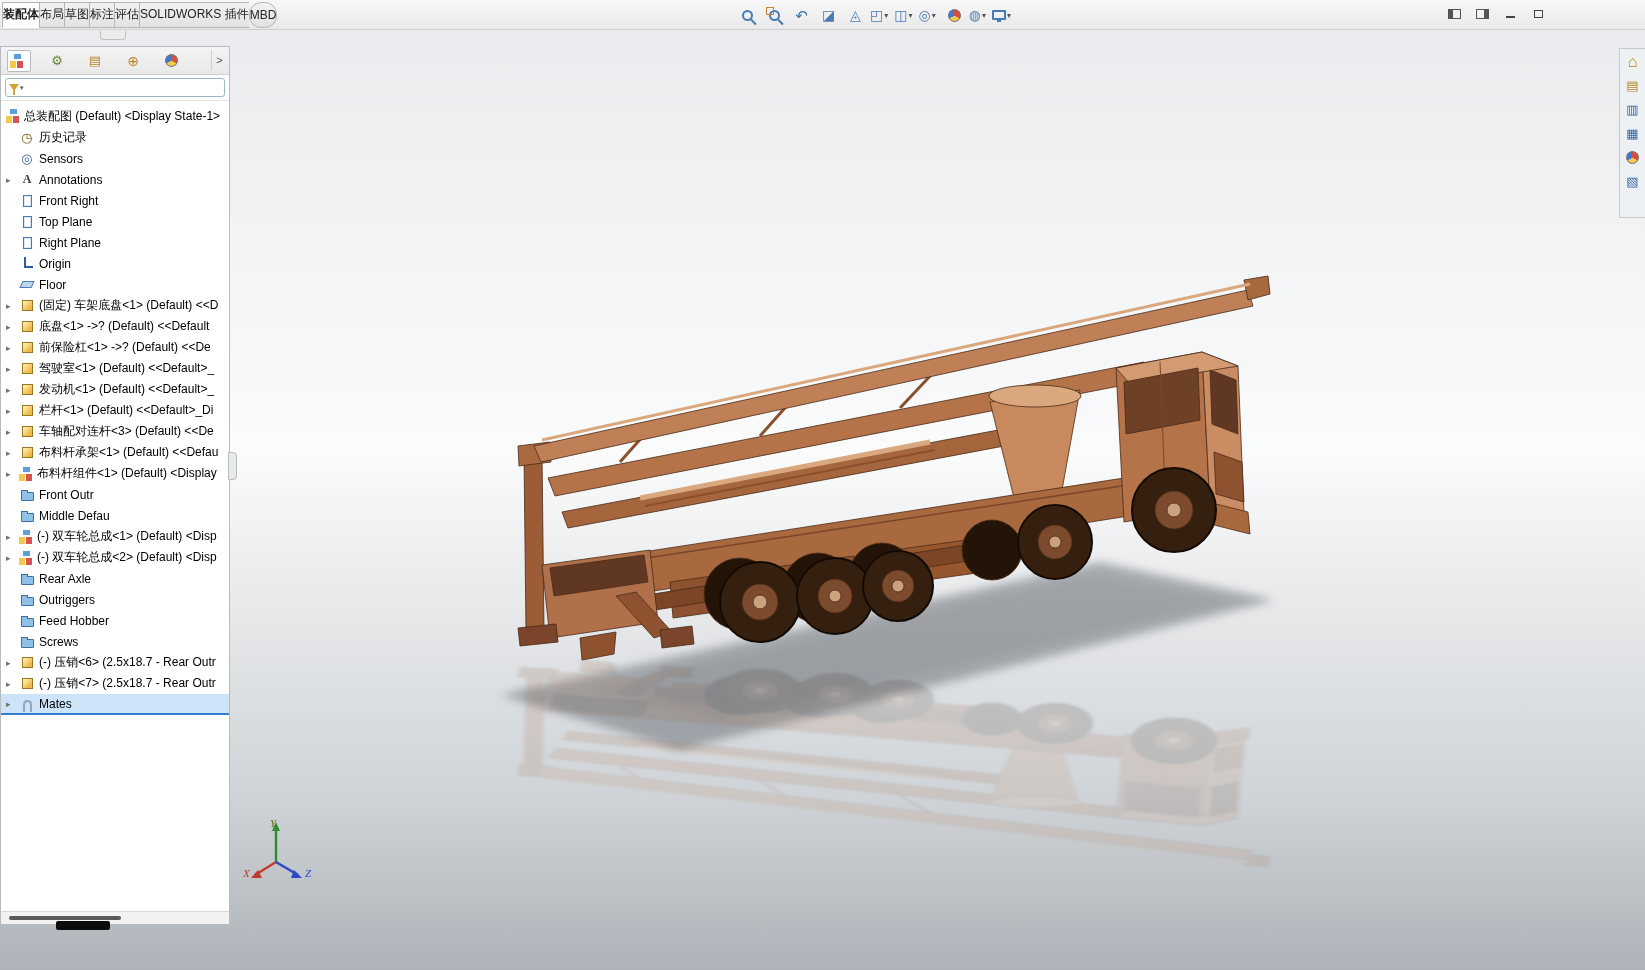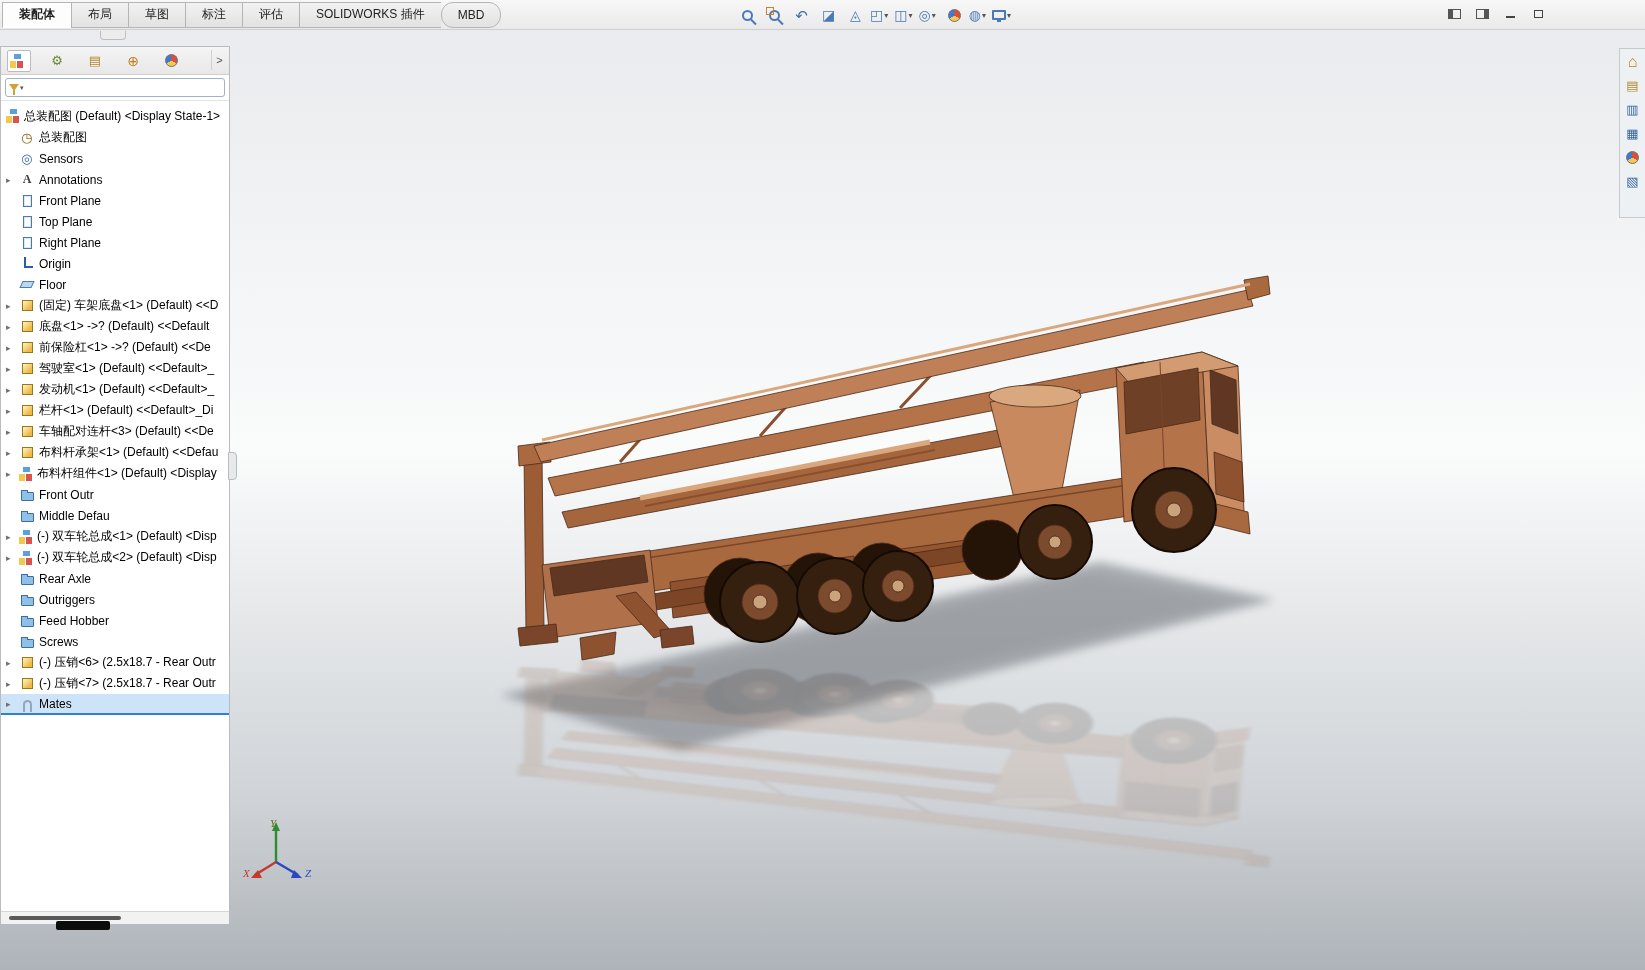--- a/index.html
+++ b/index.html
@@ -13,21 +13,21 @@
   .truck-svg { position:absolute; left:430px; top:220px; width:850px; height:640px; }
 
   
   .triad { position:absolute; left:242px; top:788px; width:72px; height:64px; }
   .triad text { font:italic 11px "Liberation Serif", serif; }
 
   
   .topbar { position:absolute; left:0; top:0; width:1645px; height:30px; z-index:5;
     background:linear-gradient(#f8f8f8,#e9e9e9); border-bottom:1px solid #cfcfcf; display:flex; align-items:center; }
   .cmdtabs { display:flex; height:26px; margin-left:2px; }
-  .cmdtab { display:flex; align-items:center; padding:0 16px; border:1px solid #b5b5b5; border-right:none;
+  .cmdtab { display:flex; align-items:center; padding:0 0; border:1px solid #b5b5b5; border-right:none;
     background:linear-gradient(#f2f2f2,#e2e2e2); color:#222; cursor:default; white-space:nowrap; }
   .cmdtab:last-child { border-right:1px solid #b5b5b5;border-radius:12px; }
   .cmdtab.active { background:#fdfdfd; border-bottom-color:#fdfdfd; font-weight:bold; }
 
   .hud { position:absolute; left:735px; top:3px; display:flex; align-items:center; gap:2px; }
   .tb { width:25px; height:24px; display:flex; align-items:center; justify-content:center;
     border-radius:3px; color:#3a6ea5; }
   .tbgroup { display:flex; align-items:center; margin-right:4px; }
   .caret { font-size:8px; color:#555; margin-left:1px; }
   .mag { width:11px; height:11px; border:2px solid #4a7ab5; border-radius:50%; position:relative; }
@@ -332,38 +332,38 @@
 
     <div class="tree">
       <div class="row root">
           <span class="ti ic-asm"></span>
           <span class="tl">总装配图 (Default) &lt;Display State-1&gt;</span>
         </div>
 
       <div class="row">
           <span class="arr hid"></span>
           <span class="ti ic-hist"></span>
-          <span class="tl">总装配图</span>
+          <span class="tl">历史记录</span>
         </div>
       <div class="row">
           <span class="arr hid"></span>
           <span class="ti ic-sensor"></span>
           <span class="tl">Sensors</span>
         </div>
       <div class="row">
           <span class="arr"></span>
           <span class="ti ic-annot"></span>
           <span class="tl">Annotations</span>
         </div>
       <div class="row">
           <span class="arr hid"></span>
           <span class="ti">
             <span class="ic-plane"></span>
           </span>
-          <span class="tl">Front Plane</span>
+          <span class="tl">Front Right</span>
         </div>
       <div class="row">
           <span class="arr hid"></span>
           <span class="ti">
             <span class="ic-plane"></span>
           </span>
           <span class="tl">Top Plane</span>
         </div>
       <div class="row">
           <span class="arr hid"></span>

